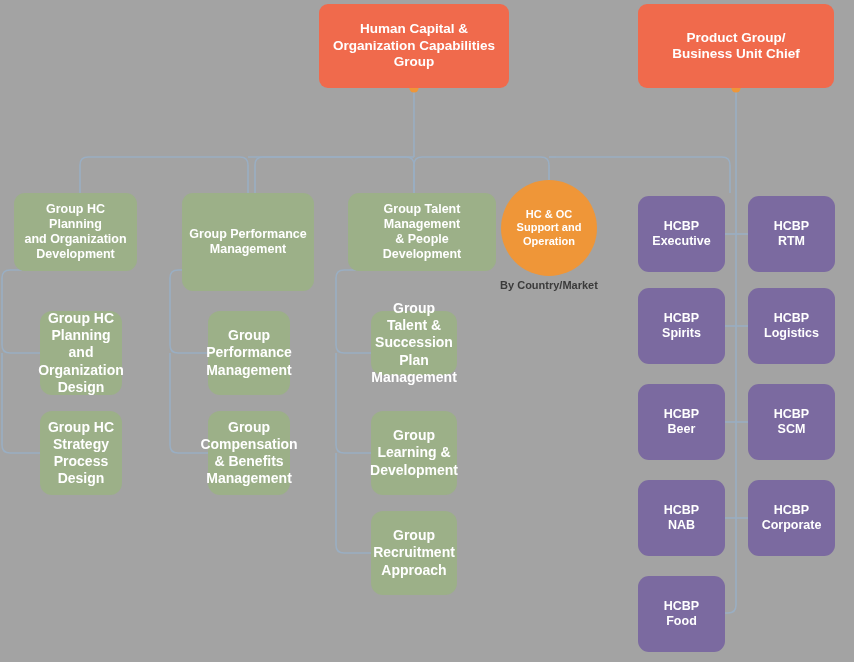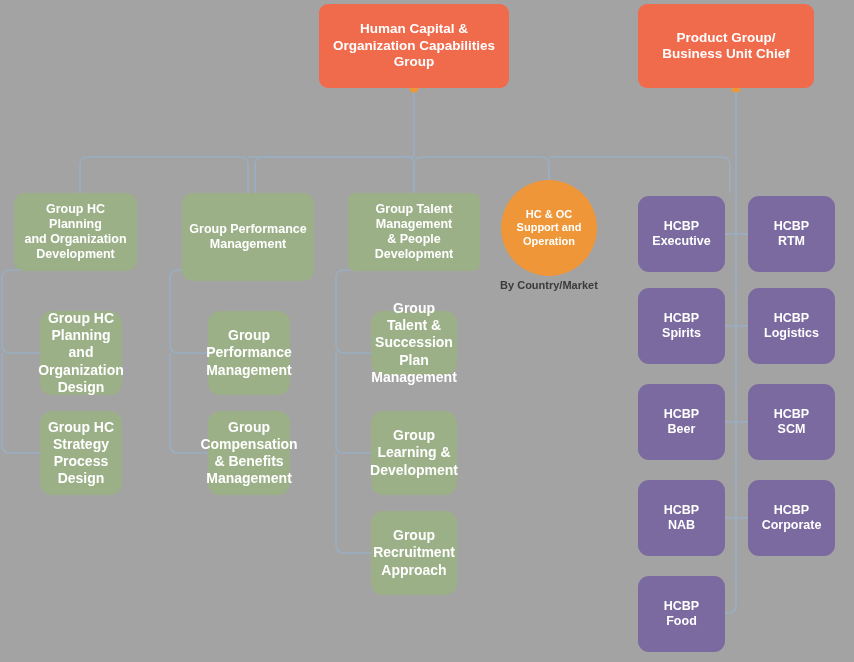--- a/index.html
+++ b/index.html
@@ -135,31 +135,31 @@
     <g stroke="none">
       <circle cx="414" cy="88" r="4.6" fill="#ef9638"></circle>
       <circle cx="736" cy="88" r="4.6" fill="#ef9638"></circle>
     </g>
   </svg>
 
   <div class="node top" style="left:319px; top:4px; width:190px; height:84px;">Human Capital &amp;
 Organization Capabilities
 Group</div>
 
-  <div class="node top" style="left:638px; top:4px; width:176px; height:84px;">Product Group/
+  <div class="node top" style="left:638px; top:4px; width:196px; height:84px;">Product Group/
 Business Unit Chief</div>
 
   <div class="node green" style="left:14px; top:193px; width:123px; height:78px;">Group HC Planning
 and Organization
 Development</div>
 
-  <div class="node green" style="left:182px; top:193px; width:132px; height:88px;">Group Performance
-Management</div>
-
-  <div class="node green" style="left:348px; top:193px; width:132px; height:78px;border-radius:7px;">Group Talent
+  <div class="node green" style="left:182px; top:193px; width:132px; height:98px;">Group Performance
+Management</div>
+
+  <div class="node green" style="left:348px; top:193px; width:148px; height:78px;">Group Talent
 Management
 &amp; People
 Development</div>
 
   <div class="node circle" style="left:501px; top:180px; width:96px; height:96px;">HC &amp; OC
 Support and
 Operation</div>
 
   <div class="caption" style="left:479px; top:279px; width:140px;">By Country/Market</div>
 

